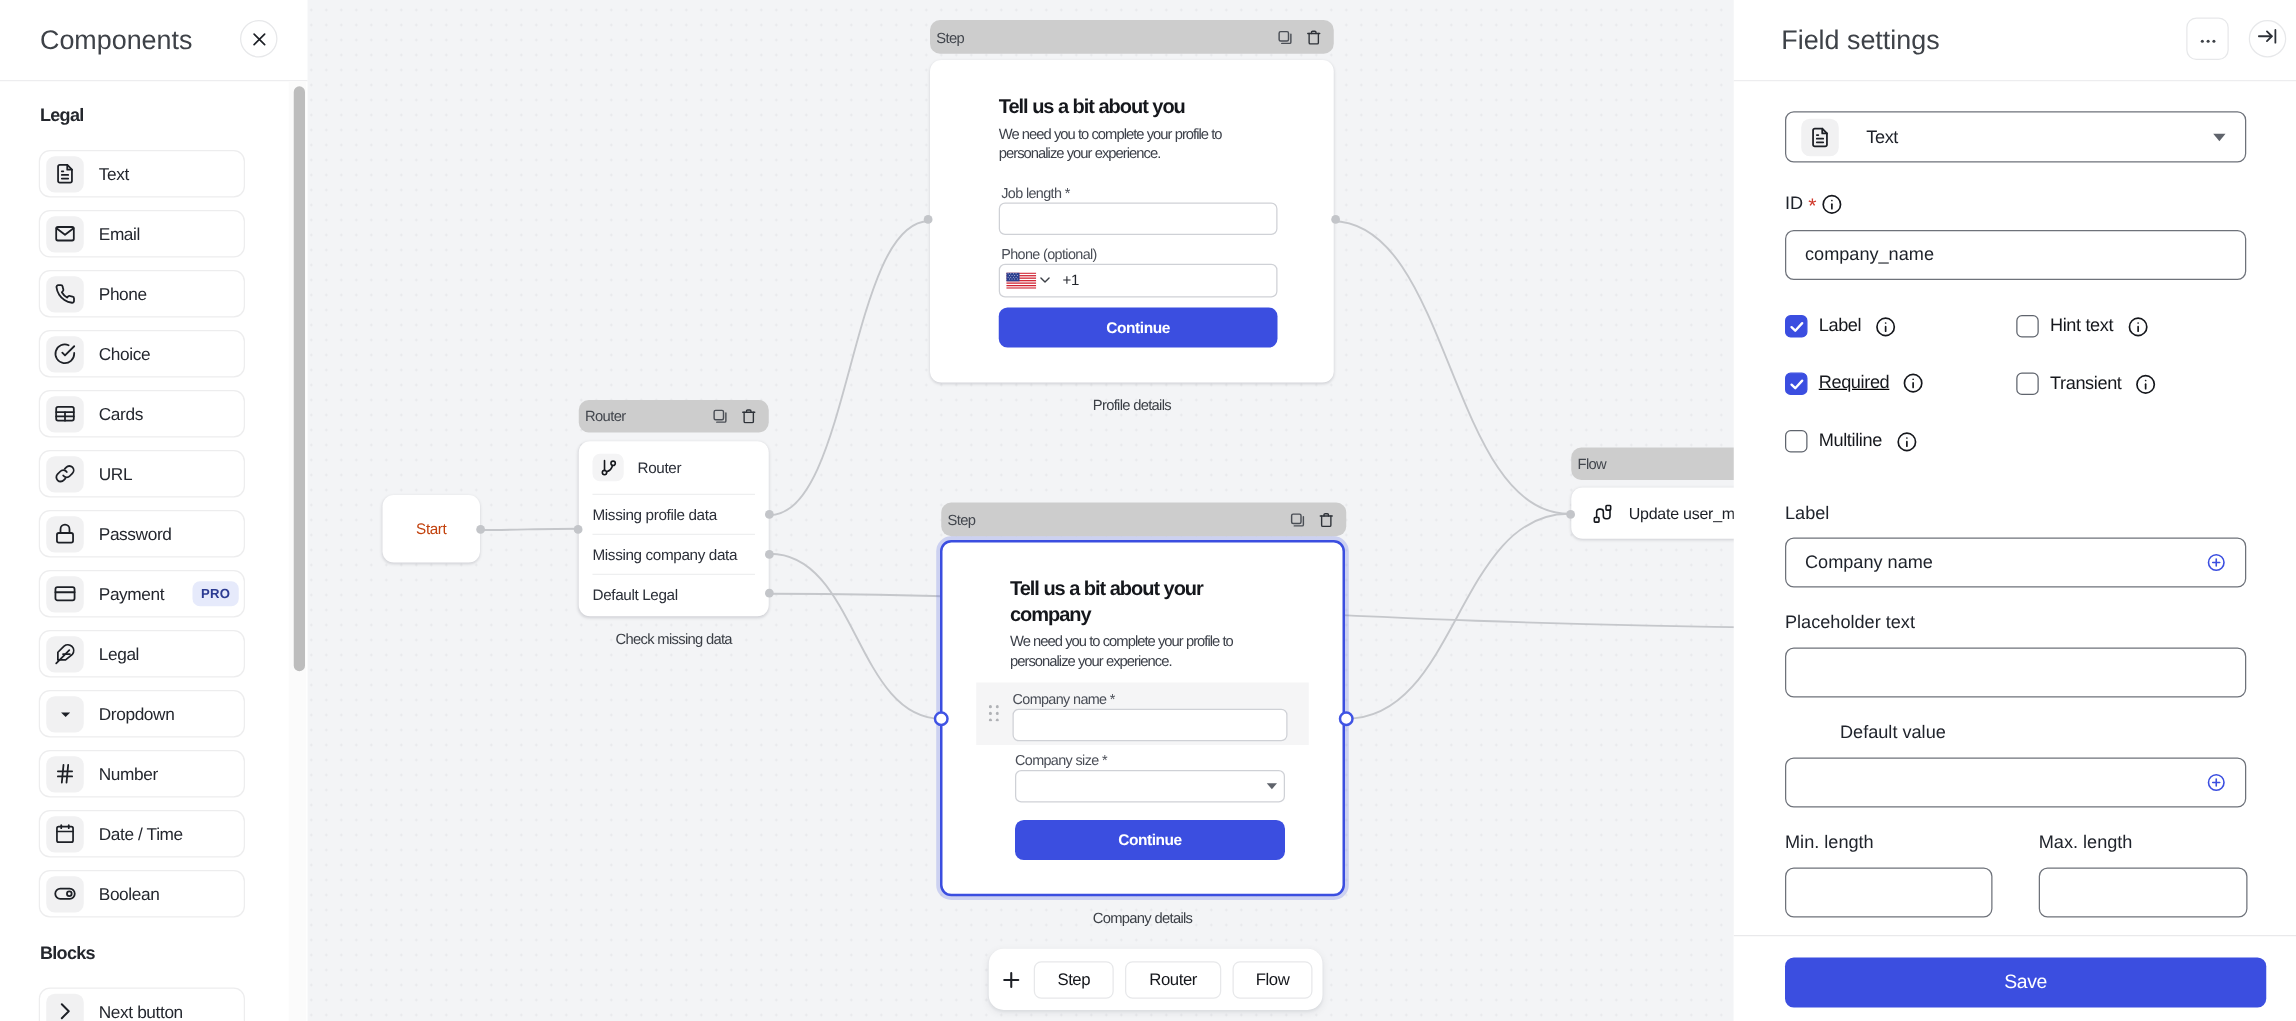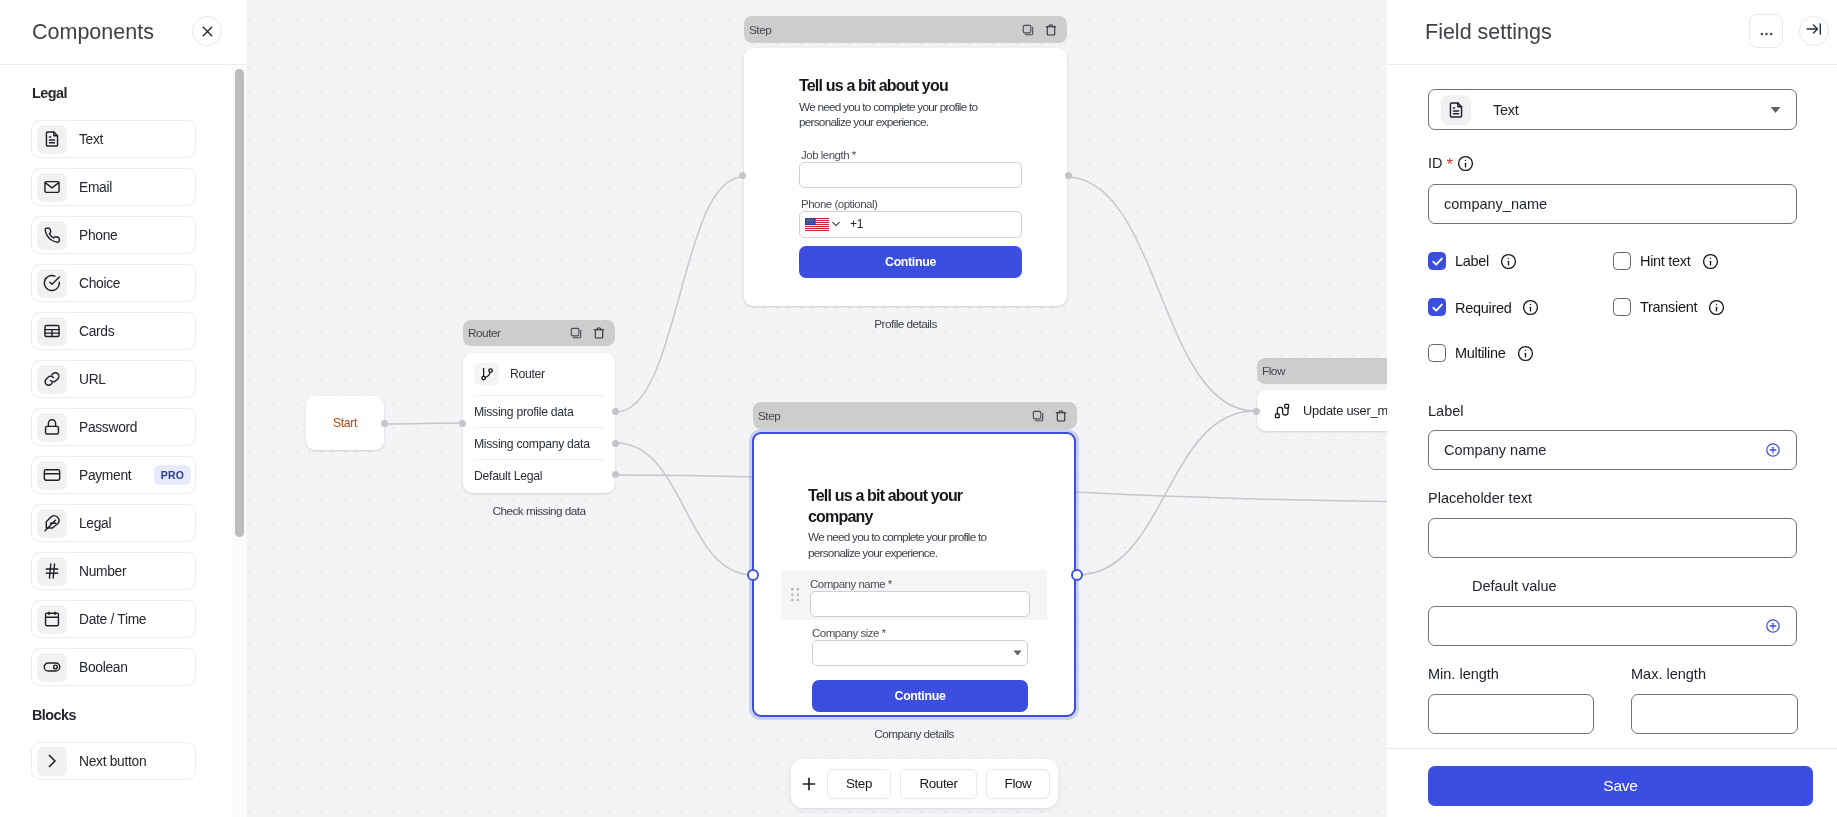--- a/index.html
+++ b/index.html
@@ -336,21 +336,21 @@
         <div class="nh-ico" id="ic-ctrash">
             <svg width="12" height="12" viewBox="0 0 24 24" fill="none" stroke="#2e3238" stroke-width="2.2" stroke-linecap="round" stroke-linejoin="round">
               <path d="M2.4 5.6h19.2"></path>
               <path d="M8.4 5.6V3.8a1.9 1.9 0 0 1 1.9-1.9h3.4a1.9 1.9 0 0 1 1.9 1.9v1.8"></path>
               <path d="M4.6 5.6v14.6a1.9 1.9 0 0 0 1.9 1.9h11a1.9 1.9 0 0 0 1.9-1.9V5.6"></path>
             </svg>
           </div>
       </div>
       <div class="node-body" id="company-body" style="width:324px; height:285px; margin-top:3px; border:2px solid #3b4ee0; box-shadow:0 0 0 3px rgba(89,105,228,.25); overflow:hidden;">
         <div class="step-inner" style="padding:28px 0 0 0;">
-          <div style="padding:0 54px 0 54px;margin-top:24px;">
+          <div style="padding:0 54px 0 54px;">
             <div class="step-h1">Tell us a bit about your company</div>
             <div class="step-p">We need you to complete your profile to personalize your experience.</div>
           </div>
           <div style="margin-top:9px; margin-left:27px; width:266px; background:#f5f5f6; padding:8px 0 3px 29px; position:relative;">
             <span style="position:absolute; left:10px; top:18px; display:flex;" id="ic-drag">
                 <svg width="8" height="13" viewBox="0 0 8 13">
                   <circle cx="1.3" cy="1.3" r="1.25" fill="#b0b2b6"></circle>
                   <circle cx="6.9" cy="1.3" r="1.25" fill="#b0b2b6"></circle>
                   <circle cx="1.3" cy="6.7" r="1.25" fill="#b0b2b6"></circle>
                   <circle cx="6.9" cy="6.7" r="1.25" fill="#b0b2b6"></circle>
@@ -509,20 +509,28 @@
           </div>
           <div class="comp">
             <div class="ibox">
               <svg width="18" height="18" viewBox="0 0 24 24" fill="none" stroke="#1d2026" stroke-width="1.85" stroke-linecap="round" stroke-linejoin="round">
                 <path d="M19.9 12.6A6.3 6.3 0 0 0 11 3.8L4.4 10.4v8.2h8.2z"></path>
                 <path d="M16.6 8.2 2.6 22.2"></path>
                 <path d="M17.2 12.4H9.9"></path>
               </svg>
             </div>
             <div class="lbl">Legal</div>
+          </div>
+          <div class="comp">
+            <div class="ibox">
+              <svg width="11" height="11" viewBox="0 0 12 12">
+                <path d="M2 4.3 L6 8.3 L10 4.3 Z" fill="#1d2026"></path>
+              </svg>
+            </div>
+            <div class="lbl">Dropdown</div>
           </div>
           <div class="comp">
             <div class="ibox">
               <svg width="18" height="18" viewBox="0 0 24 24" fill="none" stroke="#1d2026" stroke-width="1.9" stroke-linecap="round" stroke-linejoin="round">
                 <path d="M4.4 9.4h15.2"></path>
                 <path d="M4.4 14.9h15.2"></path>
                 <path d="M10.4 2.6 8.6 21.4"></path>
                 <path d="M15.4 2.6 13.6 21.4"></path>
               </svg>
             </div>
@@ -636,21 +644,21 @@
               <div class="cb"></div>
               <div class="cb-label">Hint text</div>
               <span style="display:flex; margin-left:11px;">
                 <svg width="17" height="17" viewBox="0 0 24 24" fill="none" stroke="#16181d" stroke-width="1.9" stroke-linecap="round" stroke-linejoin="round">
                   <circle cx="12" cy="12" r="9.8"></circle>
                   <path d="M12 16.8v-5"></path>
                   <path d="M12 7.6h.01"></path>
                 </svg>
               </span>
             </div>
-            <div style="position:absolute; left:41px; top:233px; display:flex; align-items:flex-end;">
+            <div style="position:absolute; left:41px; top:233px; display:flex; align-items:flex-start;text-decoration:underline;">
               <div class="cb on">
                 <svg width="13" height="13" viewBox="0 0 14 14">
                   <path d="M2.4 7.2 L5.6 10.3 L11.6 3.8" stroke="#fff" stroke-width="2" fill="none" stroke-linecap="round" stroke-linejoin="round"></path>
                 </svg>
               </div>
               <div class="cb-label">Required</div>
               <span style="display:flex; margin-left:11px;">
                 <svg width="17" height="17" viewBox="0 0 24 24" fill="none" stroke="#16181d" stroke-width="1.9" stroke-linecap="round" stroke-linejoin="round">
                   <circle cx="12" cy="12" r="9.8"></circle>
                   <path d="M12 16.8v-5"></path>

